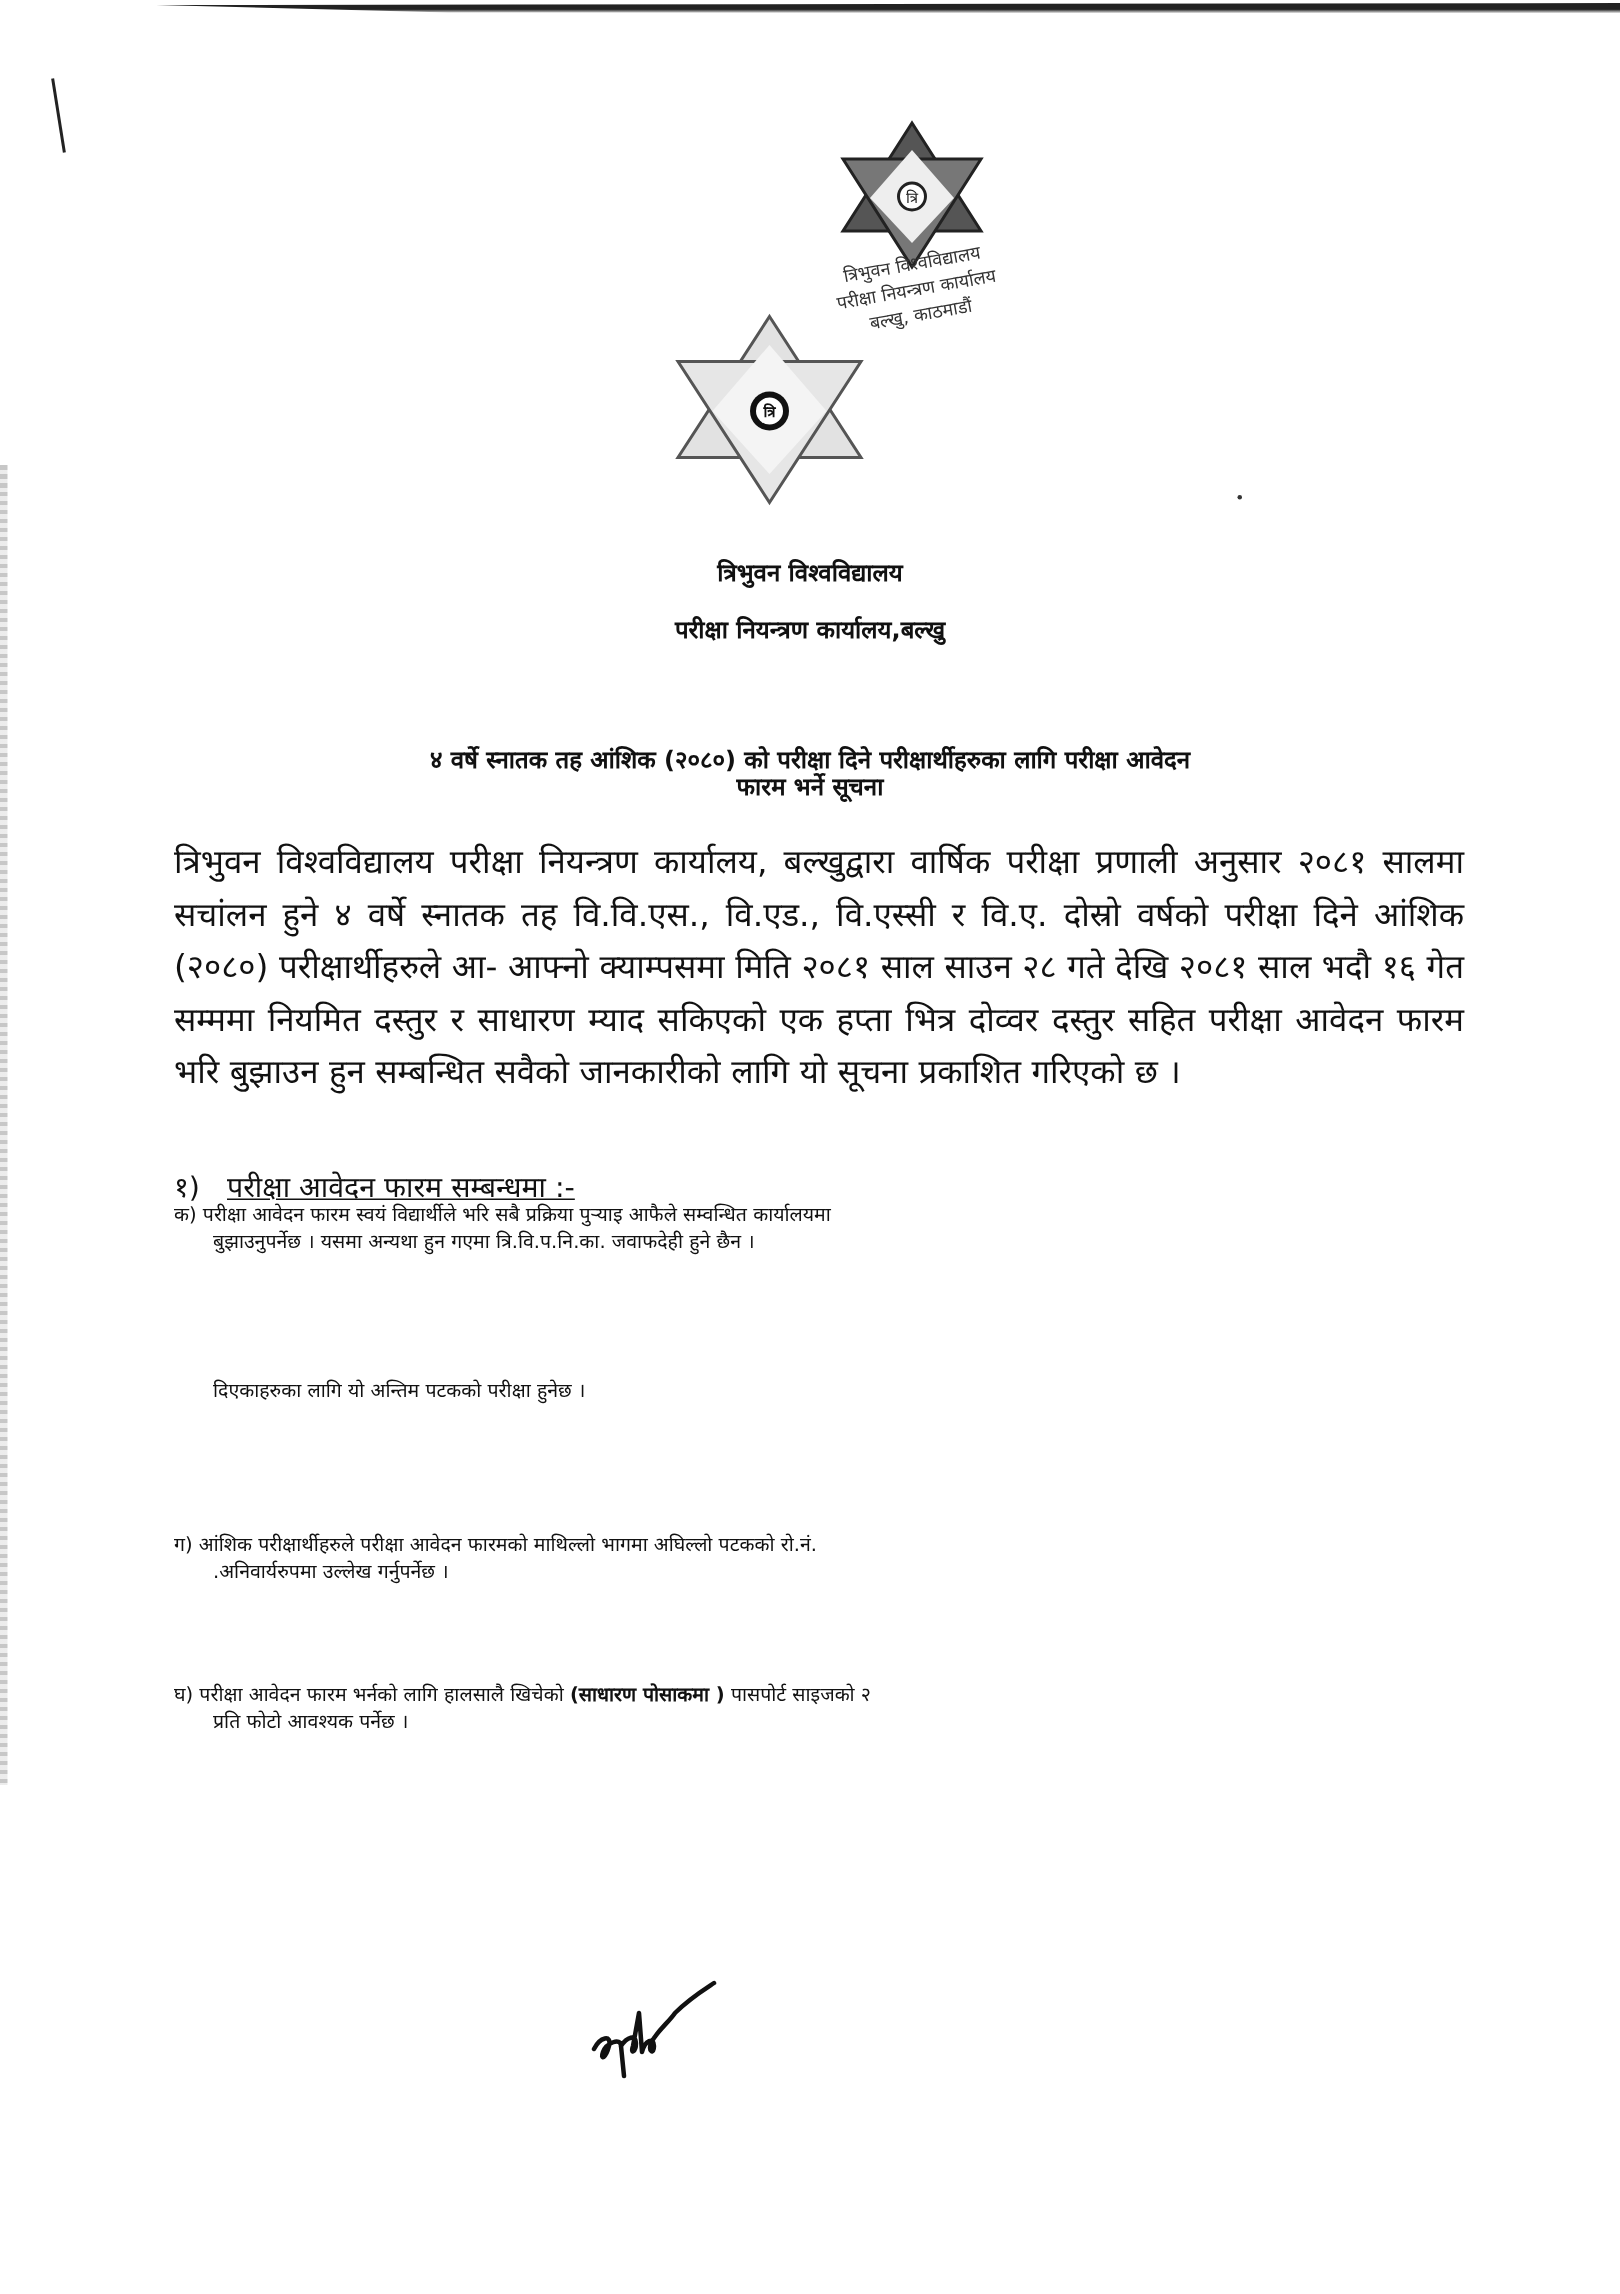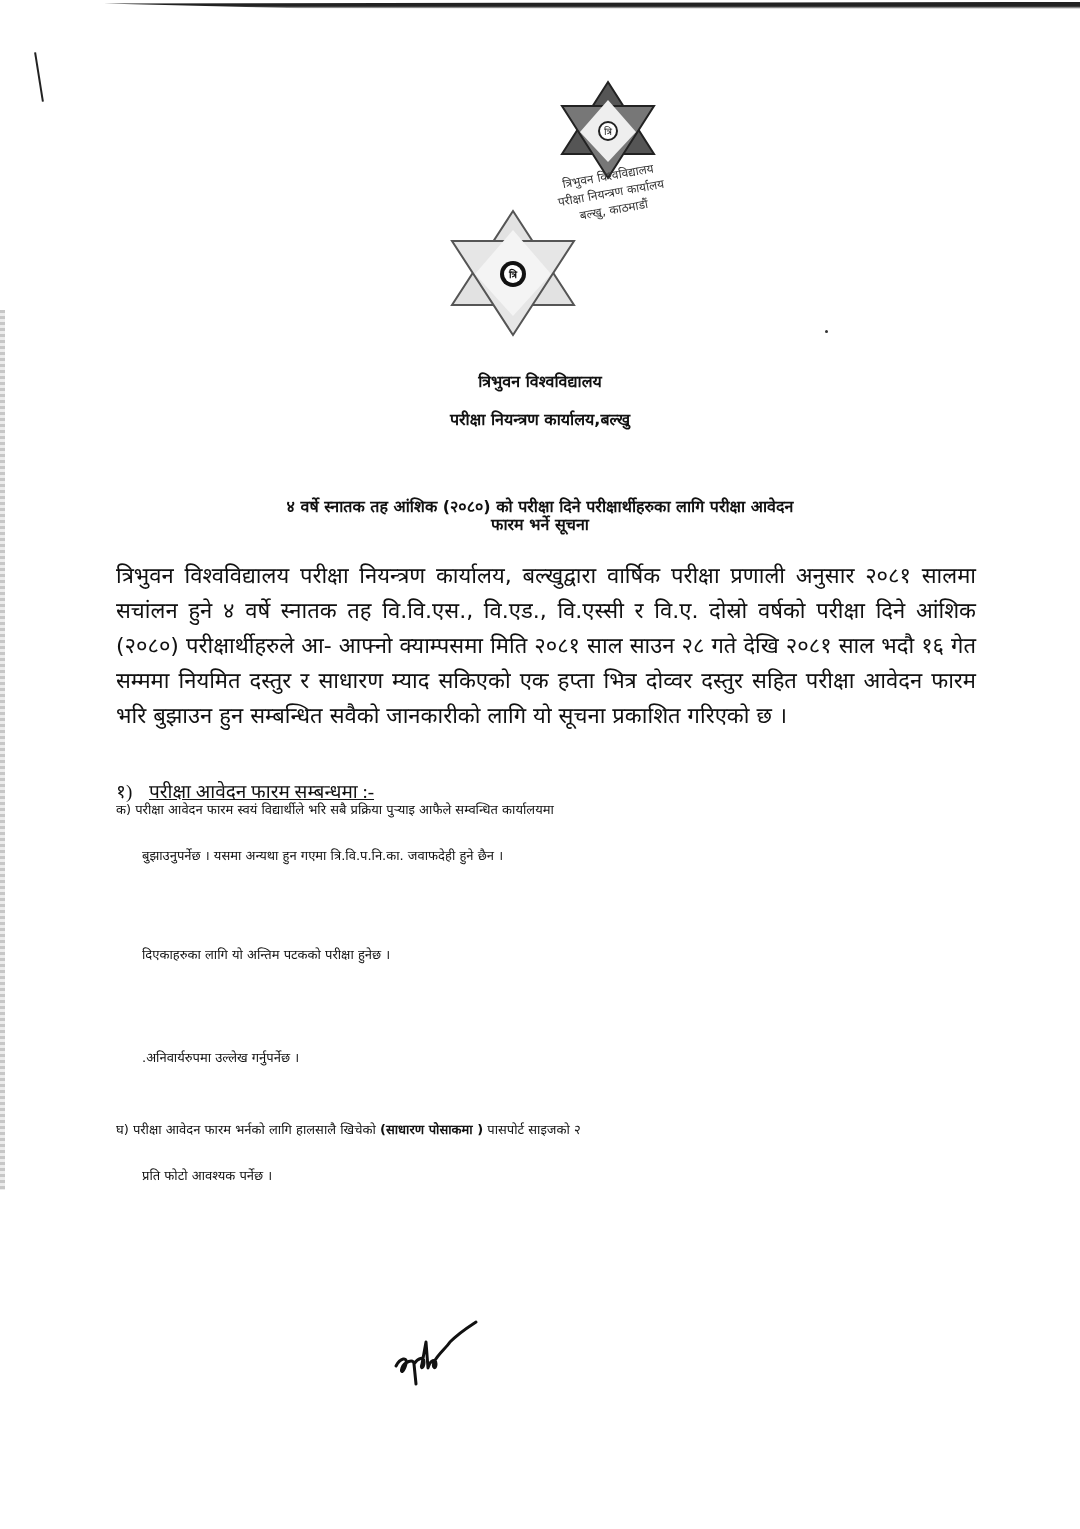--- a/index.html
+++ b/index.html
@@ -35,26 +35,26 @@
   .h1 { top: 370px; }
   .h2 { top: 408px; }
   .h3 { top: 466px; margin-top: 29px; }
   .h4 { top: 513px; }
 
   .para {
     position: absolute; left: 116px; top: 558px; width: 860px;
     font-size: 22px; line-height: 35px; text-align: justify;
   }
   .section-head {
-    position: absolute; left: 116px; top: 778px; font-size: 19px; font-family: Liberation Serif, serif;
+    position: absolute; left: 116px; top: 778px; font-size: 19px;
   }
   .section-head .title { text-decoration: underline; margin-left: 12px; }
   .item { position: absolute; left: 116px; width: 860px; font-size: 13px; }
   .item .line1 { display: block; }
-  .item .line2 { display: block; padding-left: 26px; margin-top: 28px; }
+  .item .line2 { display: block; padding-left: 26px; }
   .item-ka { top: 800px; }
   .item-kha { top: 917px; }
   .item-ga { top: 1020px; }
   .item-gha { top: 1120px; }
   .item-nga { top: 1220px; }
   .bold { font-weight: bold; }
   .signature { position: absolute; left: 390px; top: 1318px; width: 100px; height: 70px; }
 </style>
 </head>
 <body>
@@ -103,20 +103,21 @@
 <div class="item item-ka">
   <span class="line1"><span>क)</span> <span>परीक्षा आवेदन फारम स्वयं विद्यार्थीले भरि सबै प्रक्रिया पुर्‍याइ आफैले सम्वन्धित कार्यालयमा</span></span>
   <span class="line2">बुझाउनुपर्नेछ । यसमा अन्यथा हुन गएमा त्रि.वि.प.नि.का. जवाफदेही हुने छैन ।</span>
 </div>
 
 <div class="item item-kha">
   <span class="line2">दिएकाहरुका लागि यो अन्तिम पटकको परीक्षा हुनेछ ।</span>
 </div>
 
 <div class="item item-ga">
+  <span class="line1"><span>ग)</span> <span>आंशिक परीक्षार्थीहरुले परीक्षा आवेदन फारमको माथिल्लो भागमा अघिल्लो पटकको रो.नं.</span></span>
   <span class="line2">.अनिवार्यरुपमा उल्लेख गर्नुपर्नेछ ।</span>
 </div>
 
 <div class="item item-gha">
   <span class="line1"><span>घ)</span> <span>परीक्षा आवेदन फारम भर्नको लागि हालसालै खिचेको </span><span class="bold">(साधारण पोसाकमा )</span><span> पासपोर्ट साइजको २</span></span>
   <span class="line2">प्रति फोटो आवश्यक पर्नेछ ।</span>
 </div>
 
 <div class="item item-nga">
 </div>

